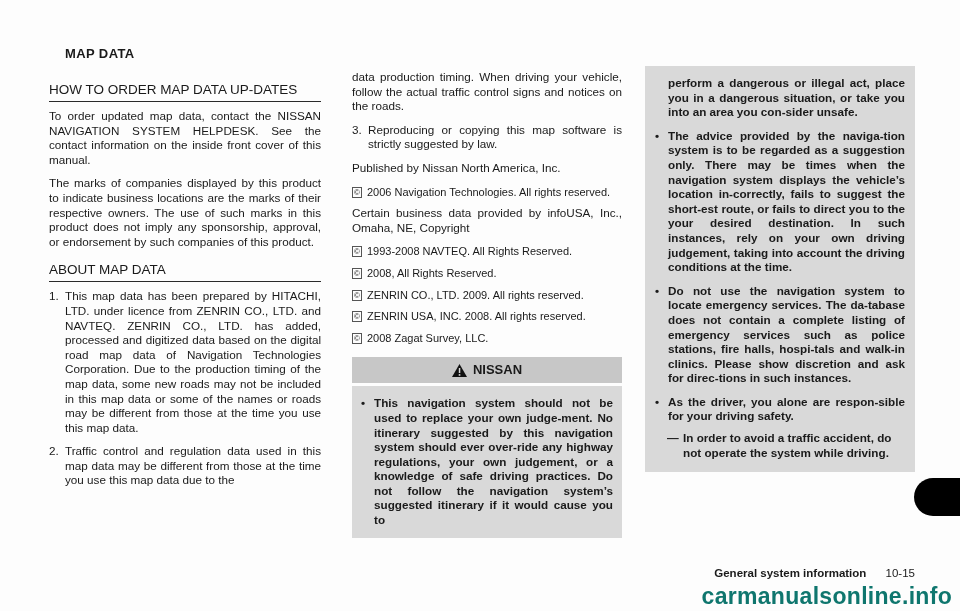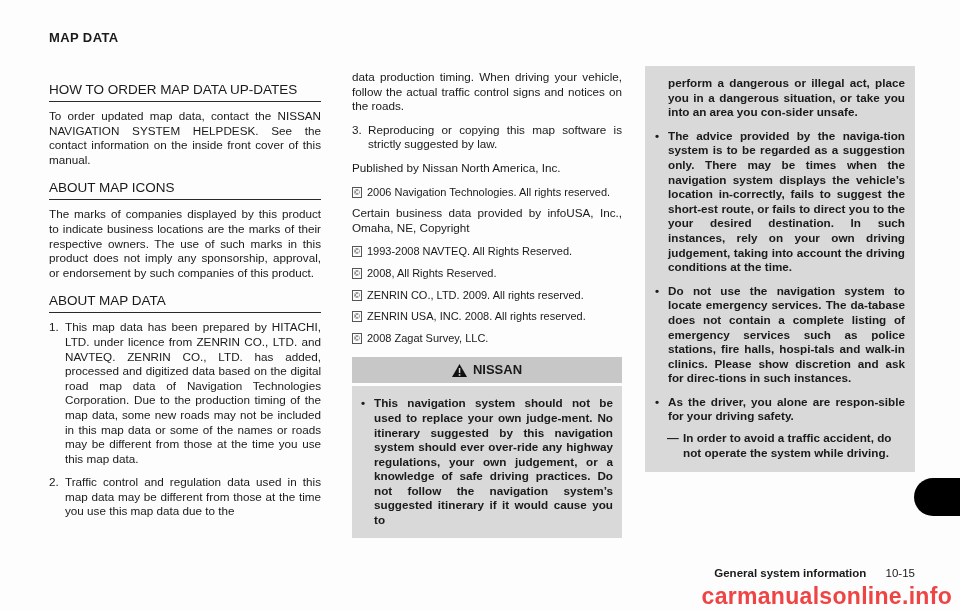--- a/index.html
+++ b/index.html
@@ -3,21 +3,21 @@
 <meta charset="utf-8">
 <style>
   * { box-sizing: border-box; }
   html, body { margin: 0; padding: 0; }
   body {
     width: 960px; height: 611px; position: relative; overflow: hidden;
     background: #fdfdfd; color: #1a1a1a;
     font-family: "Liberation Sans", "DejaVu Sans", sans-serif;
   }
   .doc-title {
-    position: absolute; left: 49px; top: 30px; margin: 0;
+    position: absolute; left: 49px; top: 30px; margin: 16px;
     font-size: 13px; font-weight: bold; letter-spacing: 0.4px;
   }
   .col { position: absolute; top: 70px; font-size: 11.7px; line-height: 14.6px; }
   #col1 { left: 49px;  width: 272px; }
   #col2 { left: 352px; width: 270px; }
   h2.sec {
     font-weight: 400; font-size: 13.5px; line-height: 16px;
     margin: 13px 0 7px; padding-bottom: 3px;
     border-bottom: 1px solid #2a2a2a; text-align: left;
   }
@@ -47,40 +47,39 @@
     font-size: 11.7px; line-height: 14.6px; font-weight: bold;
   }
   .subitem { display: flex; margin-left: 12px; margin-top: 7px; }
   .dashmark { width: 16px; flex: none; }
   .subitem .btxt { text-align: left; }
   .footer { position: absolute; top: 567px; right: 45px; font-size: 11.5px; }
   .fsec { font-weight: bold; }
   .fpage { margin-left: 16px; font-weight: normal; }
   .watermark {
     position: absolute; right: 8px; bottom: 1px; font-size: 23px;
-    font-weight: bold; color: #ef4444; letter-spacing: 0.3px;
+    font-weight: bold; color: #0f766e; letter-spacing: 0.3px;
   }
   .blacktab {
     position: absolute; right: 0; top: 478px; width: 46px; height: 38px;
     background: #000; border-radius: 20px 0 0 20px;
   }
   .warnicon svg { display: block; }
 </style>
 </head>
 <body>
 
 <div>
 
   <h1 class="doc-title">MAP DATA</h1>
 
   <div class="col" id="col1">
     <h2 class="sec first">HOW TO ORDER MAP DATA UP-DATES</h2>
     <p class="body">To order updated map data, contact the NISSAN NAVIGATION SYSTEM HELPDESK. See the contact information on the inside front cover of this manual.</p>
 
-    <h2 class="sec">ABOUT MAP ICONS</h2>
     <p class="body">The marks of companies displayed by this product to indicate business locations are the marks of their respective owners. The use of such marks in this product does not imply any sponsorship, approval, or endorsement by such companies of this product.</p>
 
     <h2 class="sec">ABOUT MAP DATA</h2>
     <div class="numitem">
       <span class="num">1.</span>
       <span class="txt">This map data has been prepared by HITACHI, LTD. under licence from ZENRIN CO., LTD. and NAVTEQ. ZENRIN CO., LTD. has added, processed and digitized data based on the digital road map data of Navigation Technologies Corporation. Due to the production timing of the map data, some new roads may not be included in this map data or some of the names or roads may be different from those at the time you use this map data.</span>
     </div>
     <div class="numitem">
       <span class="num">2.</span>
       <span class="txt">Traffic control and regulation data used in this map data may be different from those at the time you use this map data due to the</span>

